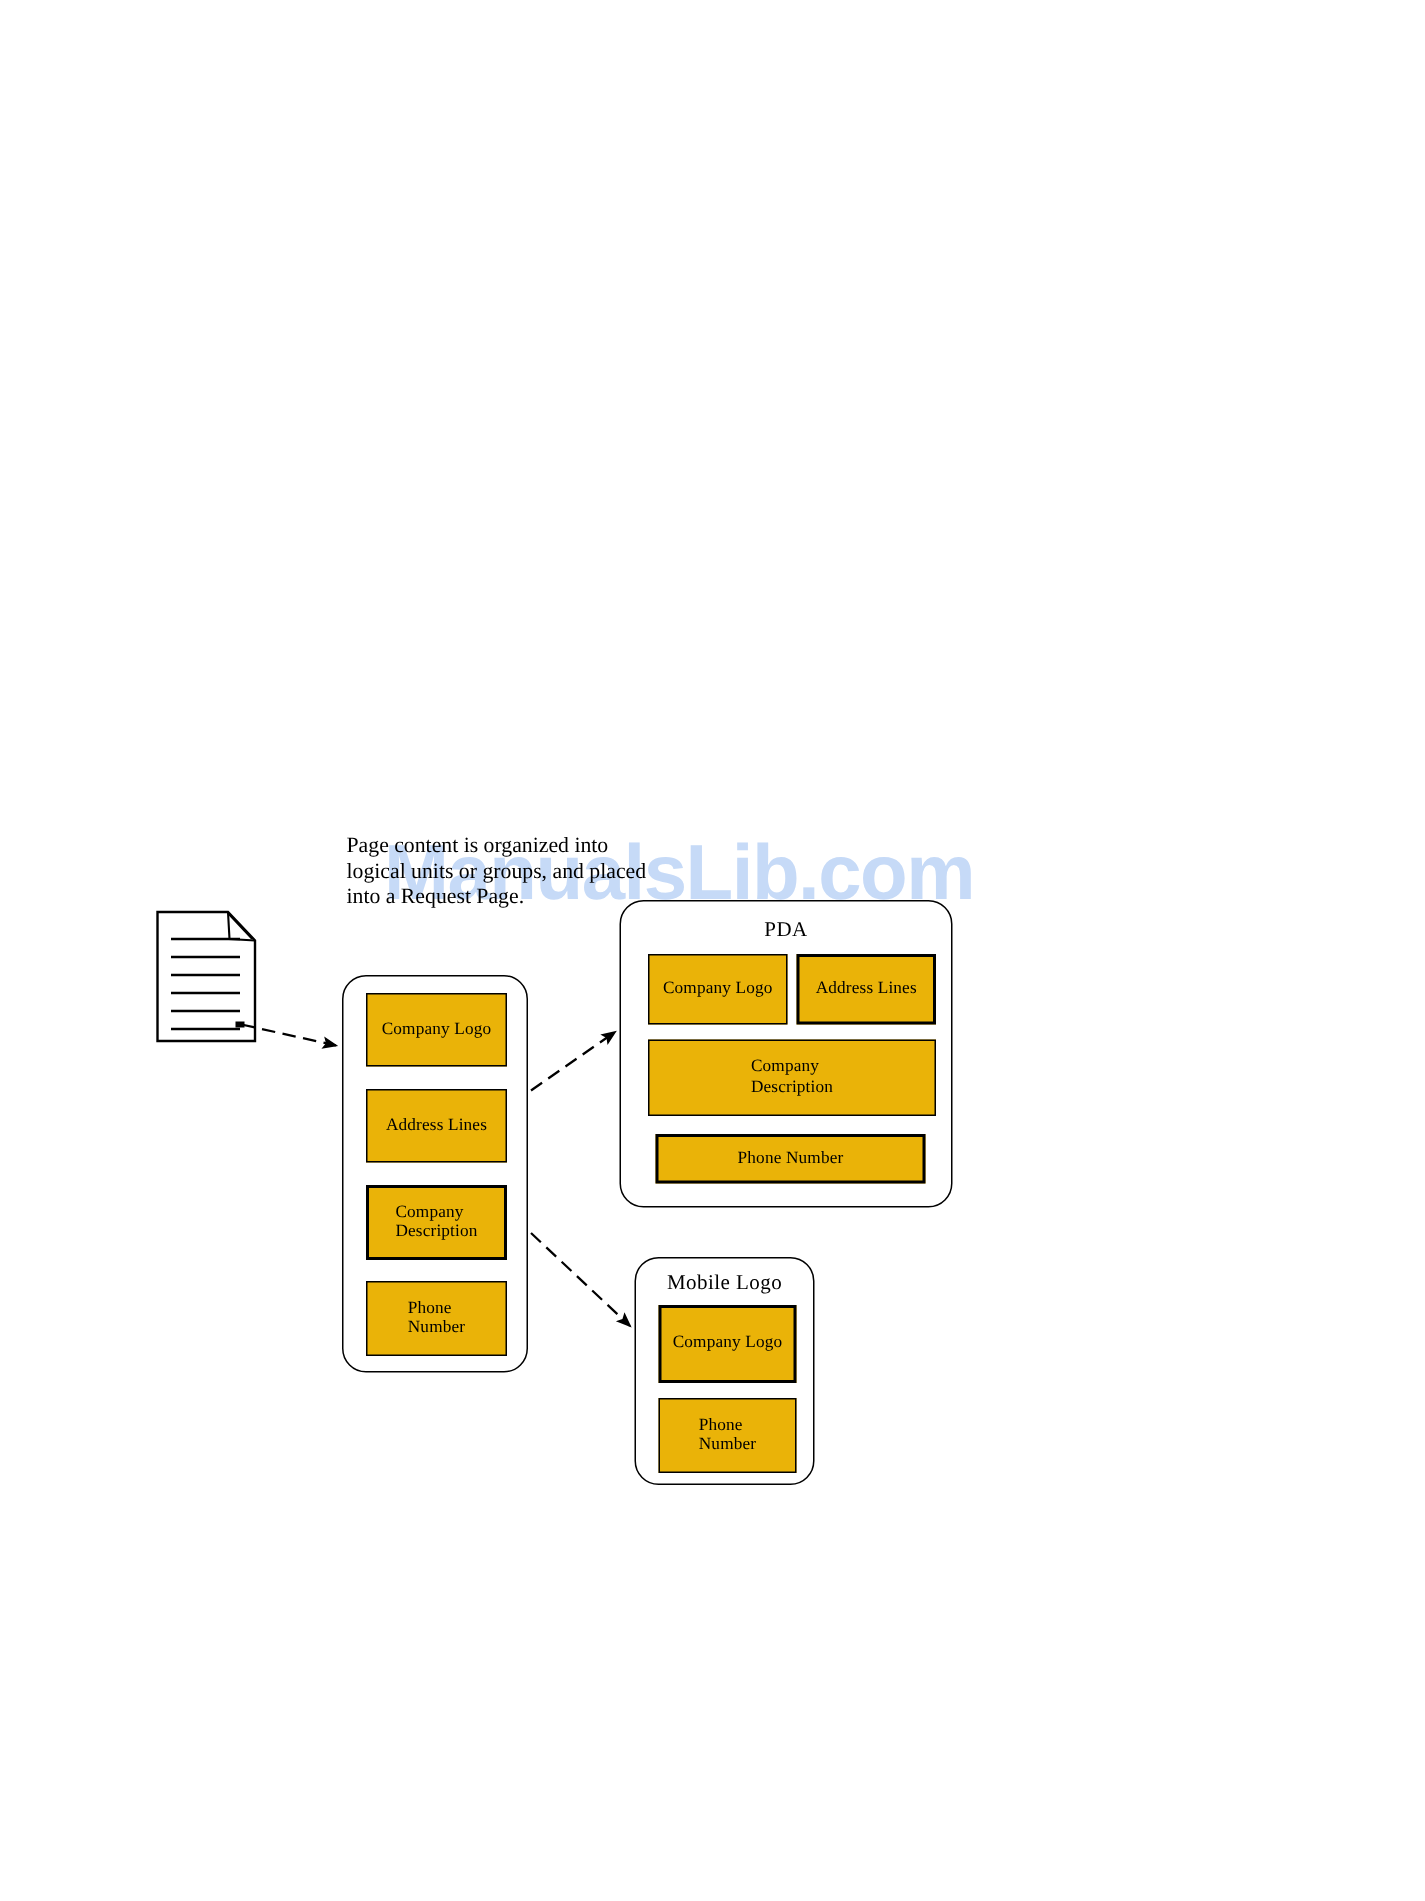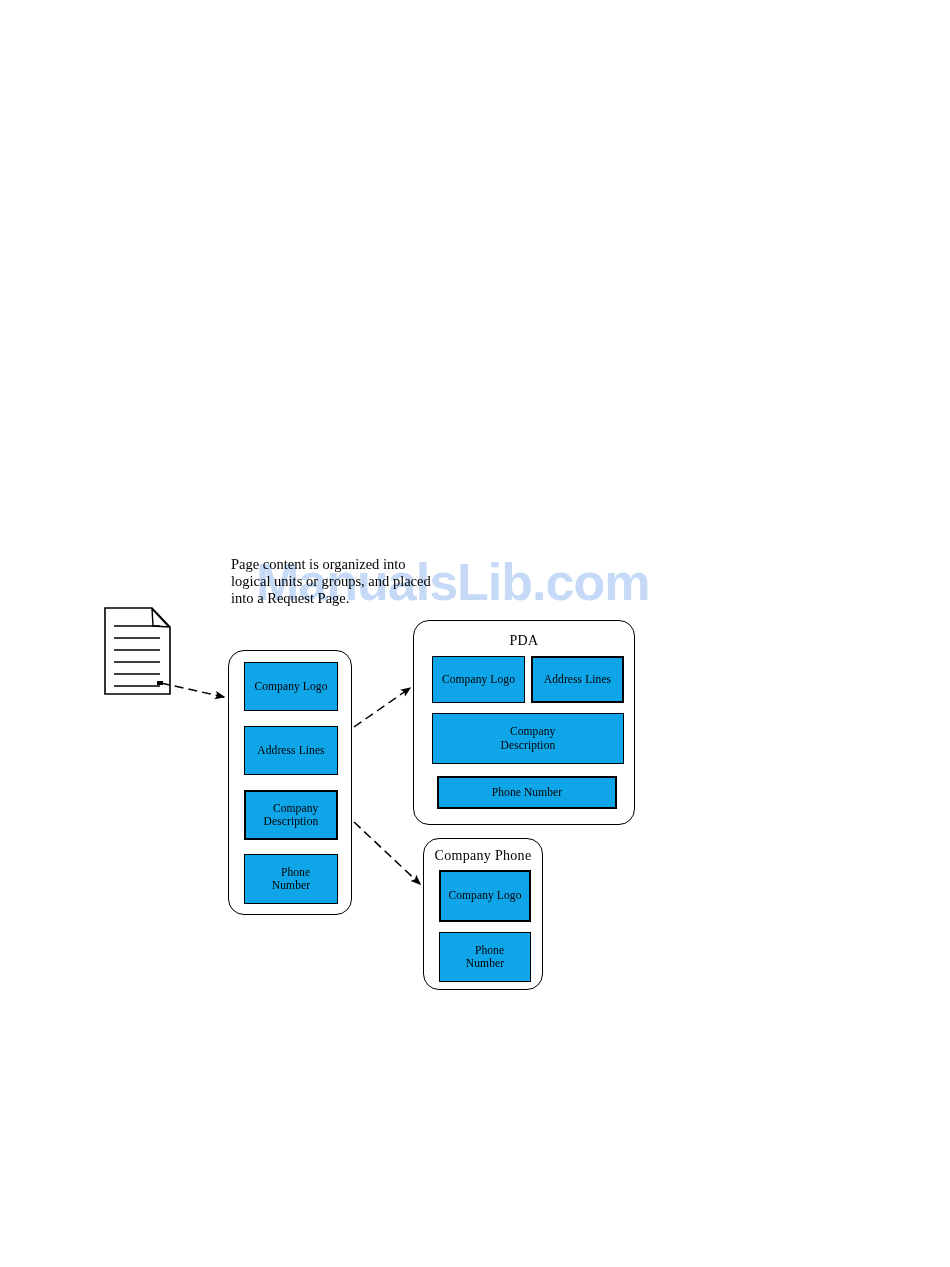--- a/index.html
+++ b/index.html
@@ -80,43 +80,43 @@
     font-size: 14px;
     font-weight: normal;
     letter-spacing: .3px;
   }
 
   
   .field {
     position: absolute;
     box-sizing: border-box;
     border: 1.3px solid #000;
-    background: #0ea5e9;
+    background: #eab308;
     display: flex;
     align-items: center;
     justify-content: center;
-    text-align: right;
+    text-align: left;
     font-size: 11.5px;
     line-height: 13.5px;
     letter-spacing: .1px;
     white-space: pre-line;
   }
   .field.thick {
     border-width: 2.1px;
   }
 
   
   #request-page { left: 228px; top: 650px; width: 124px; height: 265px; }
   #rp-logo   { left: 15px;  top: 11px;  width: 94px; height: 49px; }
   #rp-addr   { left: 15px;  top: 75px;  width: 94px; height: 49px; }
   #rp-desc   { left: 15px;  top: 139px; width: 94px; height: 50px; }
   #rp-phone  { left: 15px;  top: 203px; width: 94px; height: 50px; }
 
   
-  #pda { left: 413px; top: 600px; width: 222px; height: 205px; margin-top: 20px; }
+  #pda { left: 413px; top: 600px; width: 222px; height: 205px; }
   #pda-title { top: 12px; }
   #pda-logo  { left: 18px;  top: 35px;  width: 93px;  height: 47px; }
   #pda-addr  { left: 117px; top: 35px;  width: 93px;  height: 47px; }
   #pda-desc  { left: 18px;  top: 92px;  width: 192px; height: 51px; }
   #pda-phone { left: 23px;  top: 155px; width: 180px; height: 33px; }
 
   
   #mobile { left: 423px; top: 838px; width: 120px; height: 152px; }
   #mob-title { top: 9px; }
   #mob-logo  { left: 15px; top: 31px; width: 92px; height: 52px; }
@@ -178,19 +178,19 @@
   <div id="pda" class="device">
     <div id="pda-title" class="device-title">PDA</div>
     <div id="pda-logo" class="field">Company Logo</div>
     <div id="pda-addr" class="field thick">Address Lines</div>
     <div id="pda-desc" class="field">Company
 Description</div>
     <div id="pda-phone" class="field thick">Phone Number</div>
   </div>
 
   <div id="mobile" class="device">
-    <div id="mob-title" class="device-title">Company Phone</div>
+    <div id="mob-title" class="device-title">Mobile Logo</div>
     <div id="mob-logo" class="field thick">Company Logo</div>
     <div id="mob-phone" class="field">Phone
 Number</div>
   </div>
 
 </div>
 
 </body></html>

